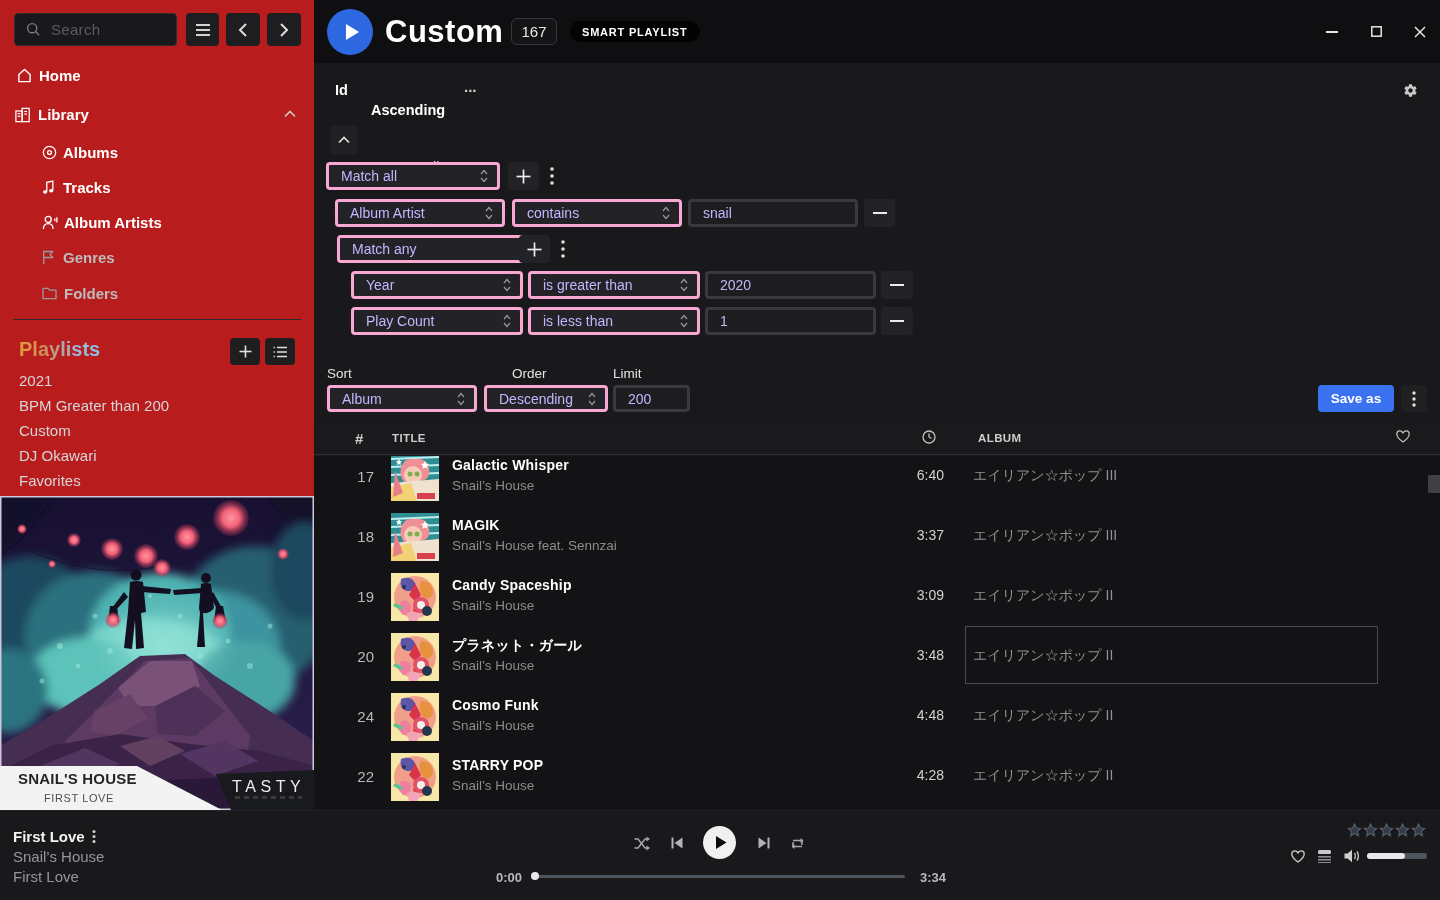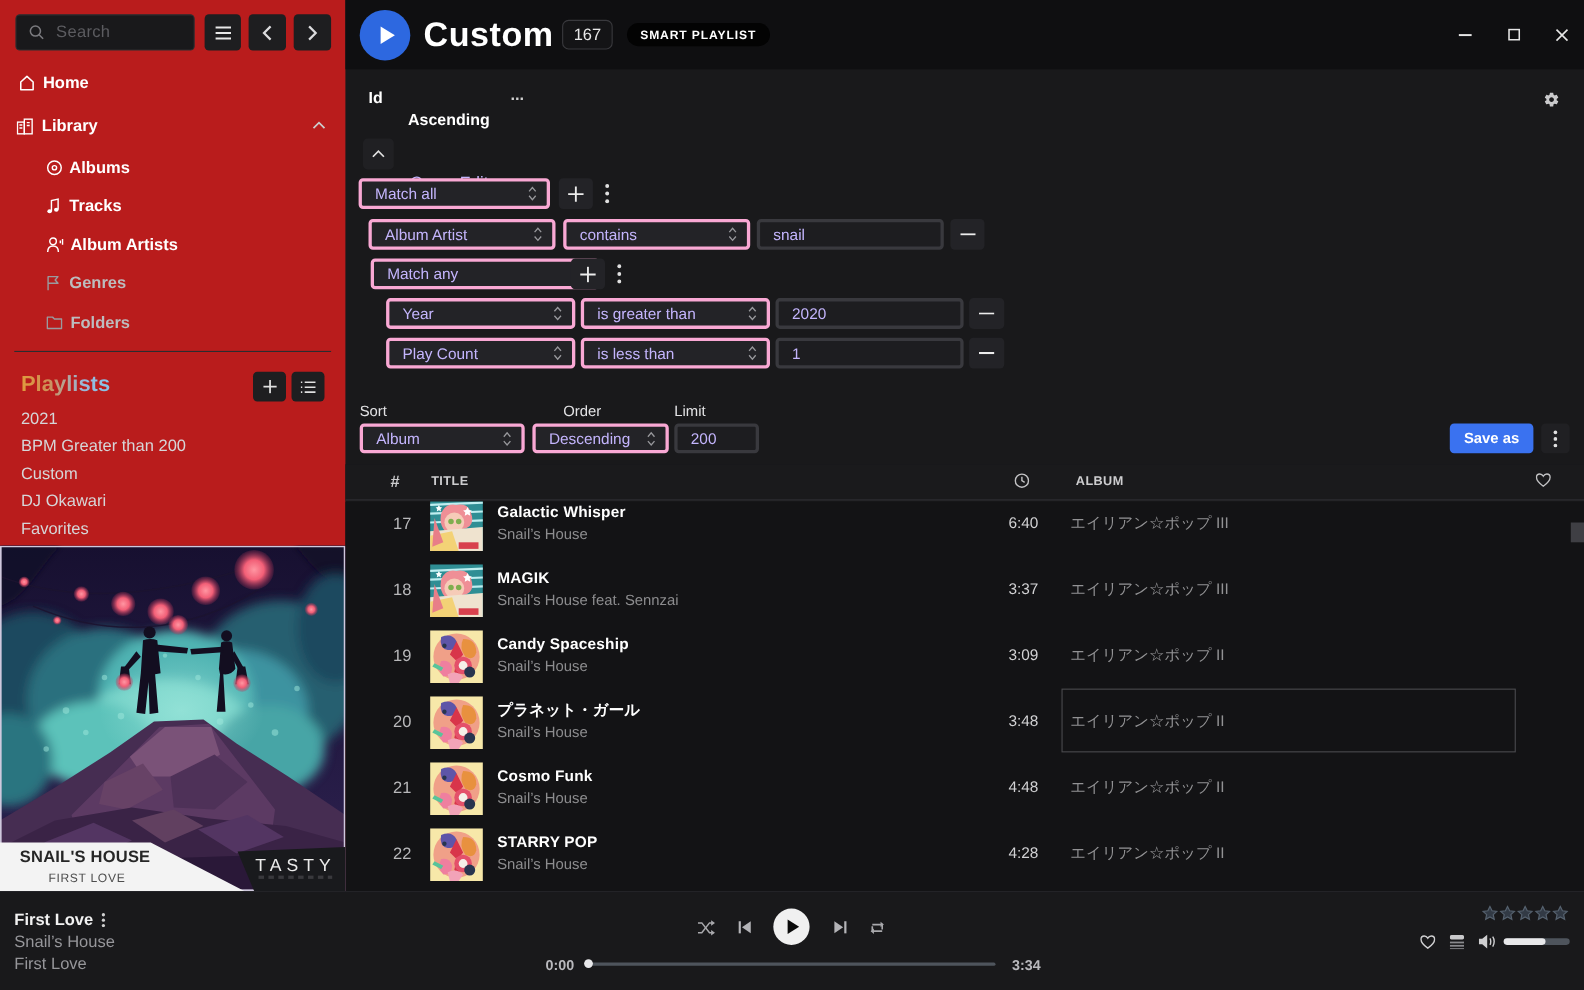--- a/index.html
+++ b/index.html
@@ -552,21 +552,21 @@
               <circle cx="36" cy="38" r="5" fill="#28354e"></circle>
               <circle cx="13" cy="14" r="2" fill="#28354e"></circle>
               <path d="M4 30 l8 4 -2 3 -8 -4Z" fill="#58c49a"></path>
             </svg></div>
     <div class="ttitle">プラネット・ガール</div>
     <div class="tartist">Snail’s House</div>
     <div class="tdur">3:48</div>
     <div class="talbum">エイリアン☆ポップ II</div>
   </div>
         <div class="trow" style="top:231px">
-    <div class="tnum">21</div>
+    <div class="tnum">24</div>
     <div class="thumb"><svg width="48" height="48" viewBox="0 0 48 48">
               <rect width="48" height="48" fill="#f7e8a9"></rect>
               <circle cx="24" cy="24" r="21" fill="#f0a088"></circle>
               <path d="M10 6 Q20 2 24 10 Q26 18 16 18 Q8 16 10 6Z" fill="#5e55a8"></path>
               <path d="M30 8 Q42 8 42 20 Q40 28 32 24 Q26 16 30 8Z" fill="#e8913f"></path>
               <path d="M24 10 L30 22 L24 30 L28 44 L22 38 L24 28 L18 22 Z" fill="#d8354a"></path>
               <circle cx="30" cy="32" r="8" fill="#e4506a"></circle>
               <circle cx="30" cy="32" r="4" fill="#f5f0e8"></circle>
               <path d="M10 28 Q18 26 20 34 Q20 42 12 42 Q6 36 10 28Z" fill="#ef7f9f"></path>
               <path d="M16 40 Q24 36 30 42 L26 48 L18 48 Z" fill="#f2a3b8"></path>

